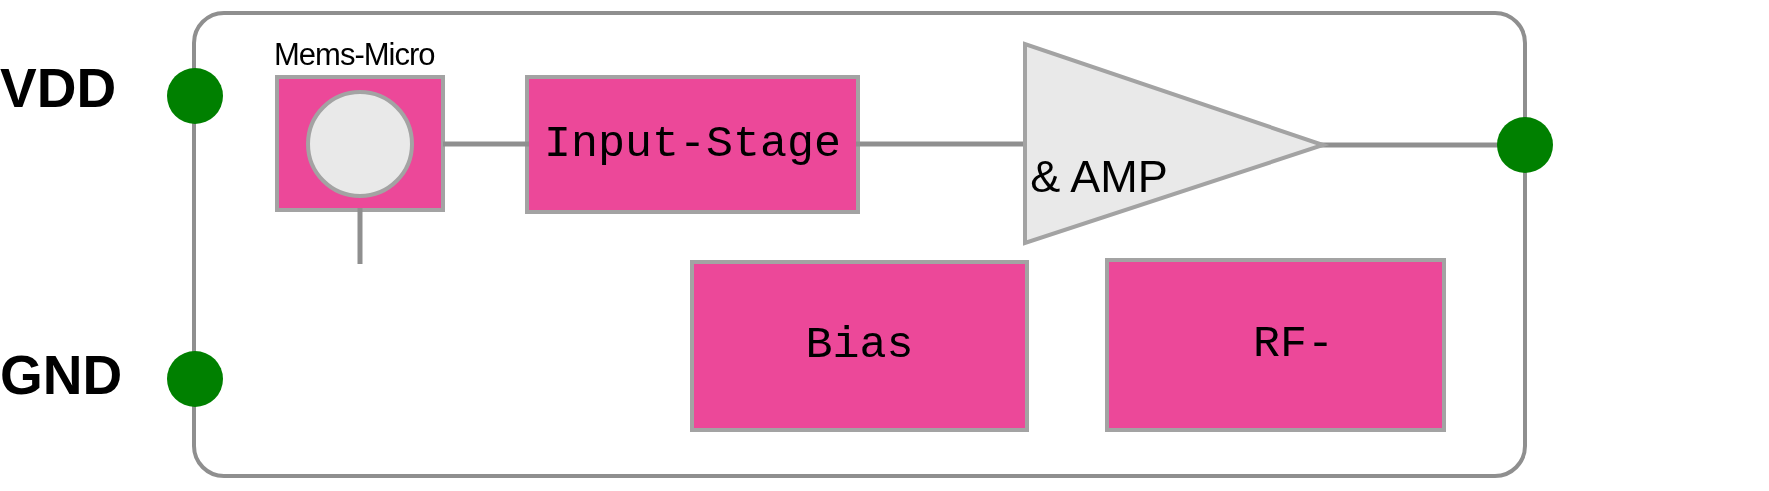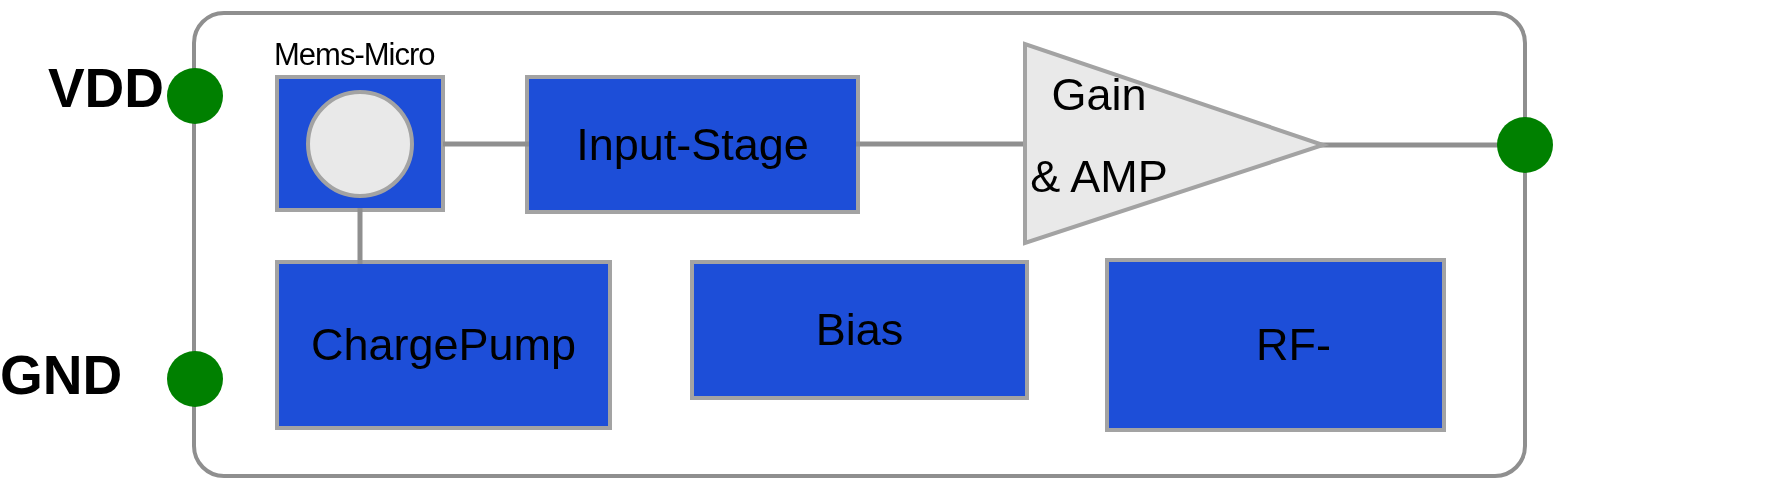--- a/index.html
+++ b/index.html
@@ -24,54 +24,55 @@
     height: 467px;
     border: 4px solid #8f8f8f;
     border-radius: 32px;
     box-sizing: border-box;
     background: transparent;
   }
   
   .block {
     position: absolute;
     box-sizing: border-box;
-    background: #1d4ed8;
+    background: #ec4899;
     border: 4px solid #a3a3a3;
     display: flex;
     align-items: center;
     justify-content: center;
     text-align: center;
     font-size: 45px;
     line-height: 52px;
     color: #000000;
+    font-family: Liberation Mono, monospace;
   }
   .block-mems        { left: 275px; top: 75px;  width: 170px; height: 137px; }
   .block-input-stage { left: 525px; top: 75px;  width: 335px; height: 139px; }
   .block-chargepump  { left: 275px; top: 260px; width: 337px; height: 170px; }
-  .block-bias        { left: 690px; top: 260px; width: 339px; height: 140px; }
+  .block-bias        { left: 690px; top: 260px; width: 339px; height: 172px; }
   .block-rf          { left: 1105px; top: 258px; width: 341px; height: 174px; padding-left: 36px; }
 
   .svg-layer {
     position: absolute;
     left: 0;
     top: 0;
     width: 1769px;
     height: 491px;
   }
 
   
   .pin-label {
     position: absolute;
     font-weight: bold;
     font-size: 55px;
     line-height: 55px;
     color: #000000;
     white-space: nowrap;
   }
-  .pin-label-vdd { left: 0px;   top: 61px;  width: 164px; text-align: right; }
+  .pin-label-vdd { left: 0px;   top: 61px;  width: 164px; text-align: left; }
   .pin-label-gnd { left: 0px;   top: 348px; width: 162px; text-align: left; }
   .pin-label-out { left: 1563px; top: 112px; width: 200px; text-align: left; }
 
   
   .mems-label {
     position: absolute;
     left: 274px;
     top: 39px;
     font-size: 31px;
     line-height: 31px;
@@ -100,23 +101,20 @@
 <div class="canvas">
 
   <div class="chip-outline"></div>
 
   <div class="block block-mems"></div>
 
   <div class="block block-input-stage">
     <span>Input-Stage</span>
   </div>
 
-  <div class="block block-chargepump">
-    <span>ChargePump</span>
-  </div>
 
   <div class="block block-bias">
     <span>Bias</span>
   </div>
 
   <div class="block block-rf">
     <span>
       <span>RF-</span><br>
     </span>
   </div>
@@ -132,19 +130,18 @@
 
     <circle cx="360" cy="144" r="52" fill="#e9e9e9" stroke="#a3a3a3" stroke-width="4"></circle>
 
     <circle cx="195" cy="96" r="28" fill="#008000"></circle>
     <circle cx="195" cy="379" r="28" fill="#008000"></circle>
     <circle cx="1525" cy="145" r="28" fill="#008000"></circle>
   </svg>
 
   <div class="mems-label">Mems-Micro</div>
 
-  <div class="amp-text-line amp-text-line1">Gain</div>
   <div class="amp-text-line amp-text-line2">&amp; AMP</div>
 
   <div class="pin-label pin-label-vdd">VDD</div>
   <div class="pin-label pin-label-gnd">GND</div>
 
 </div>
 
 </body></html>

